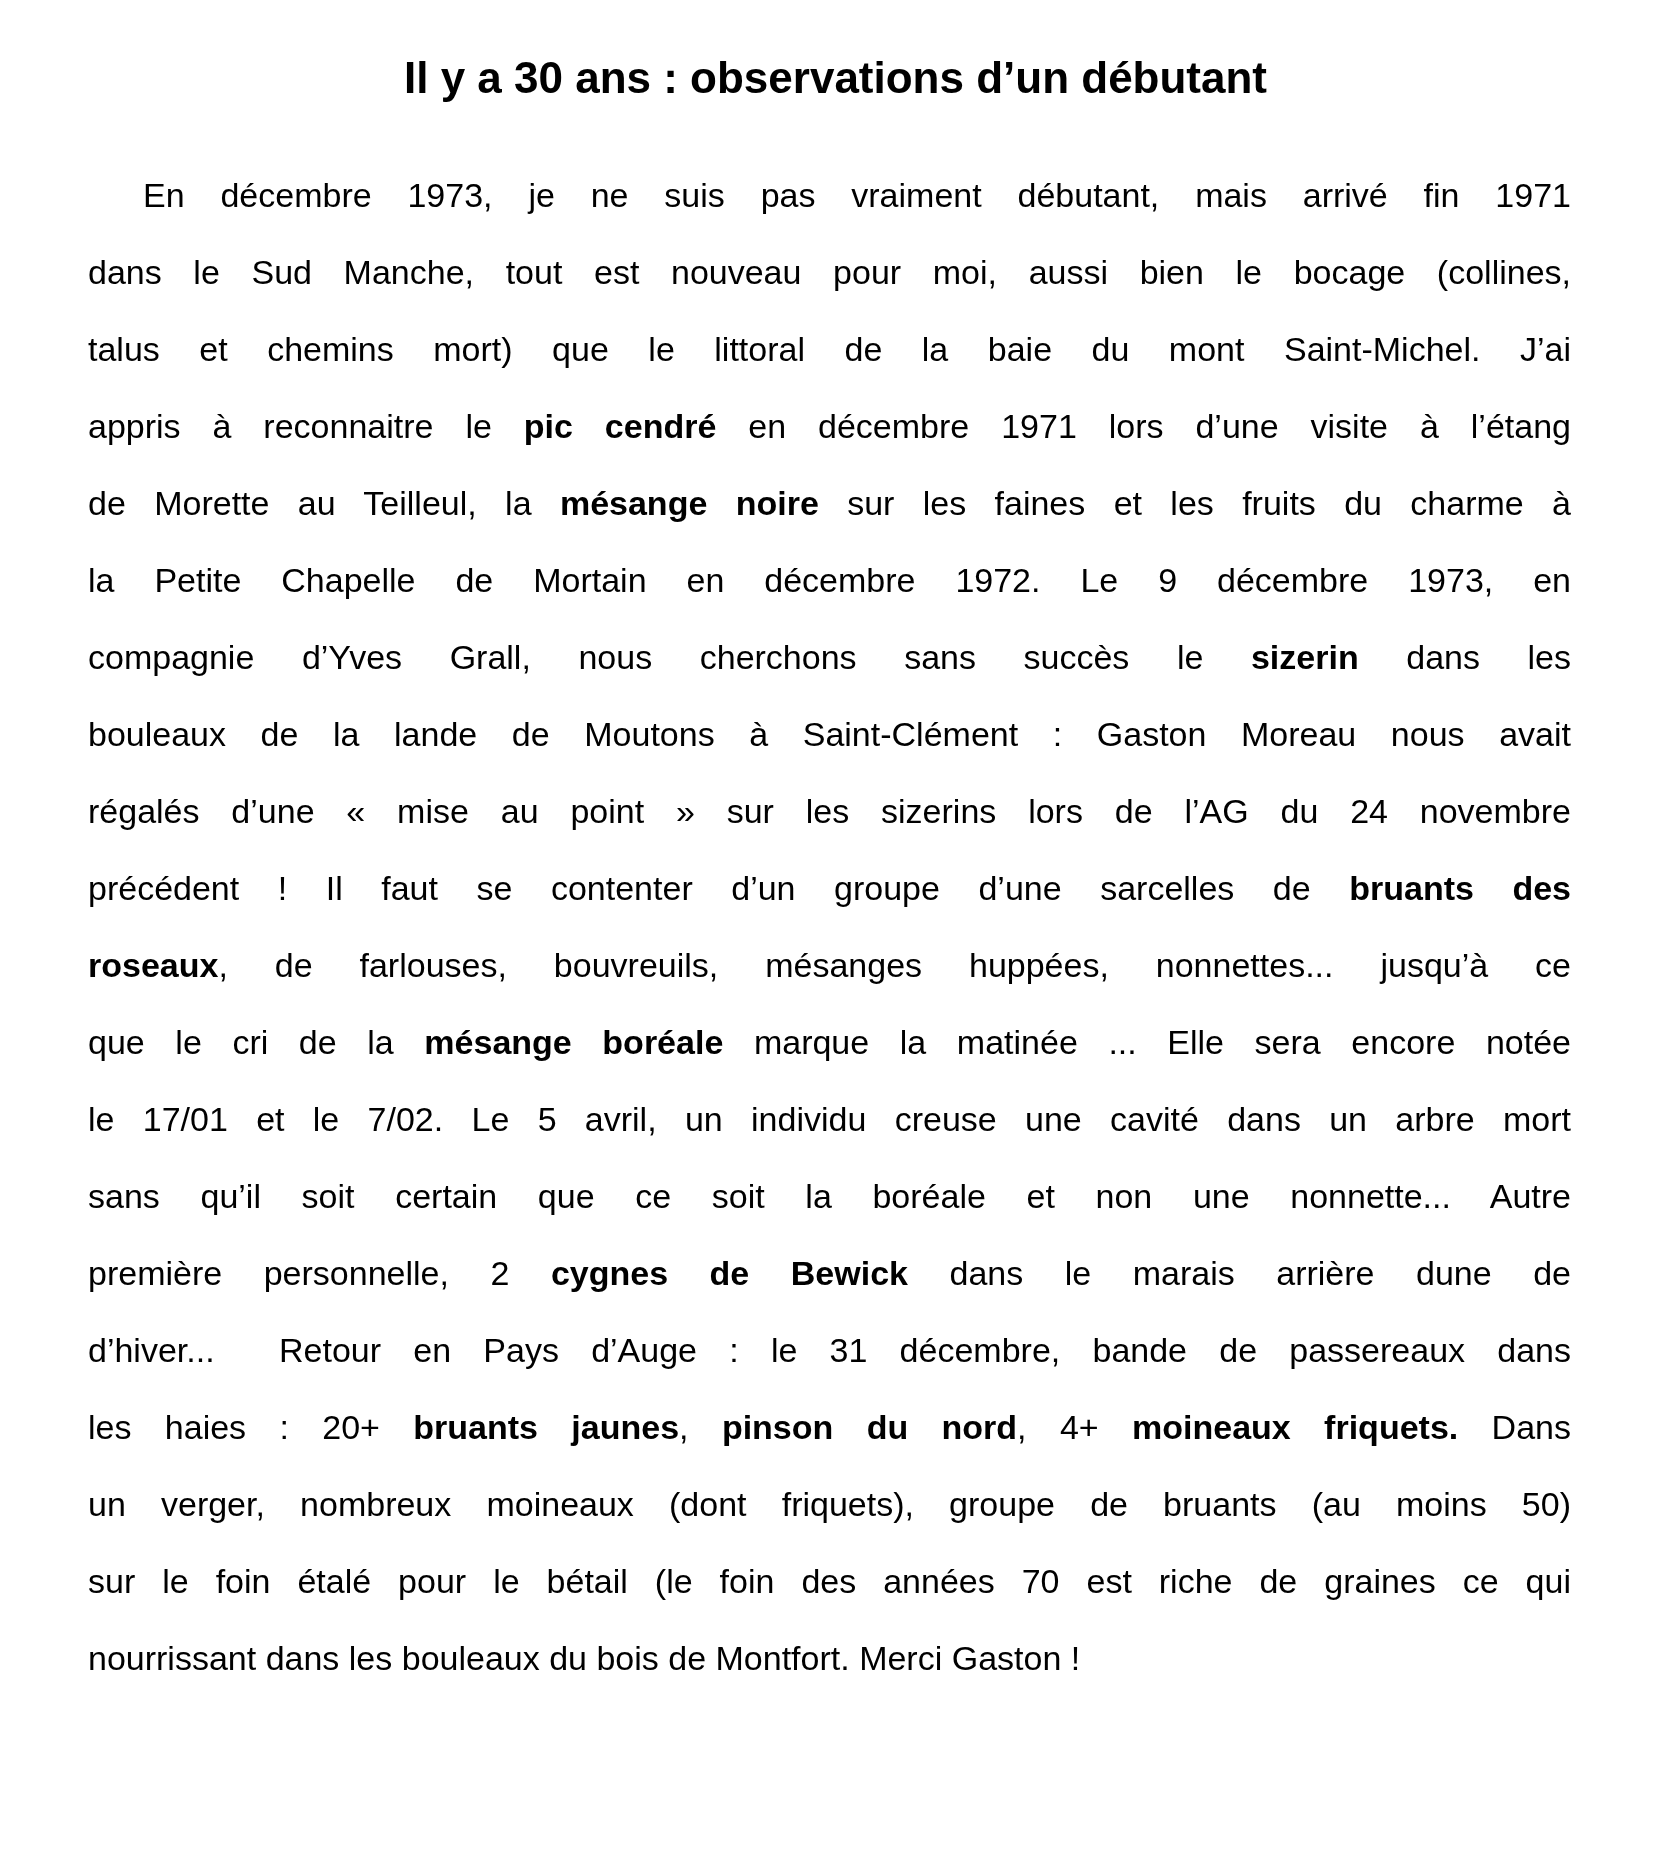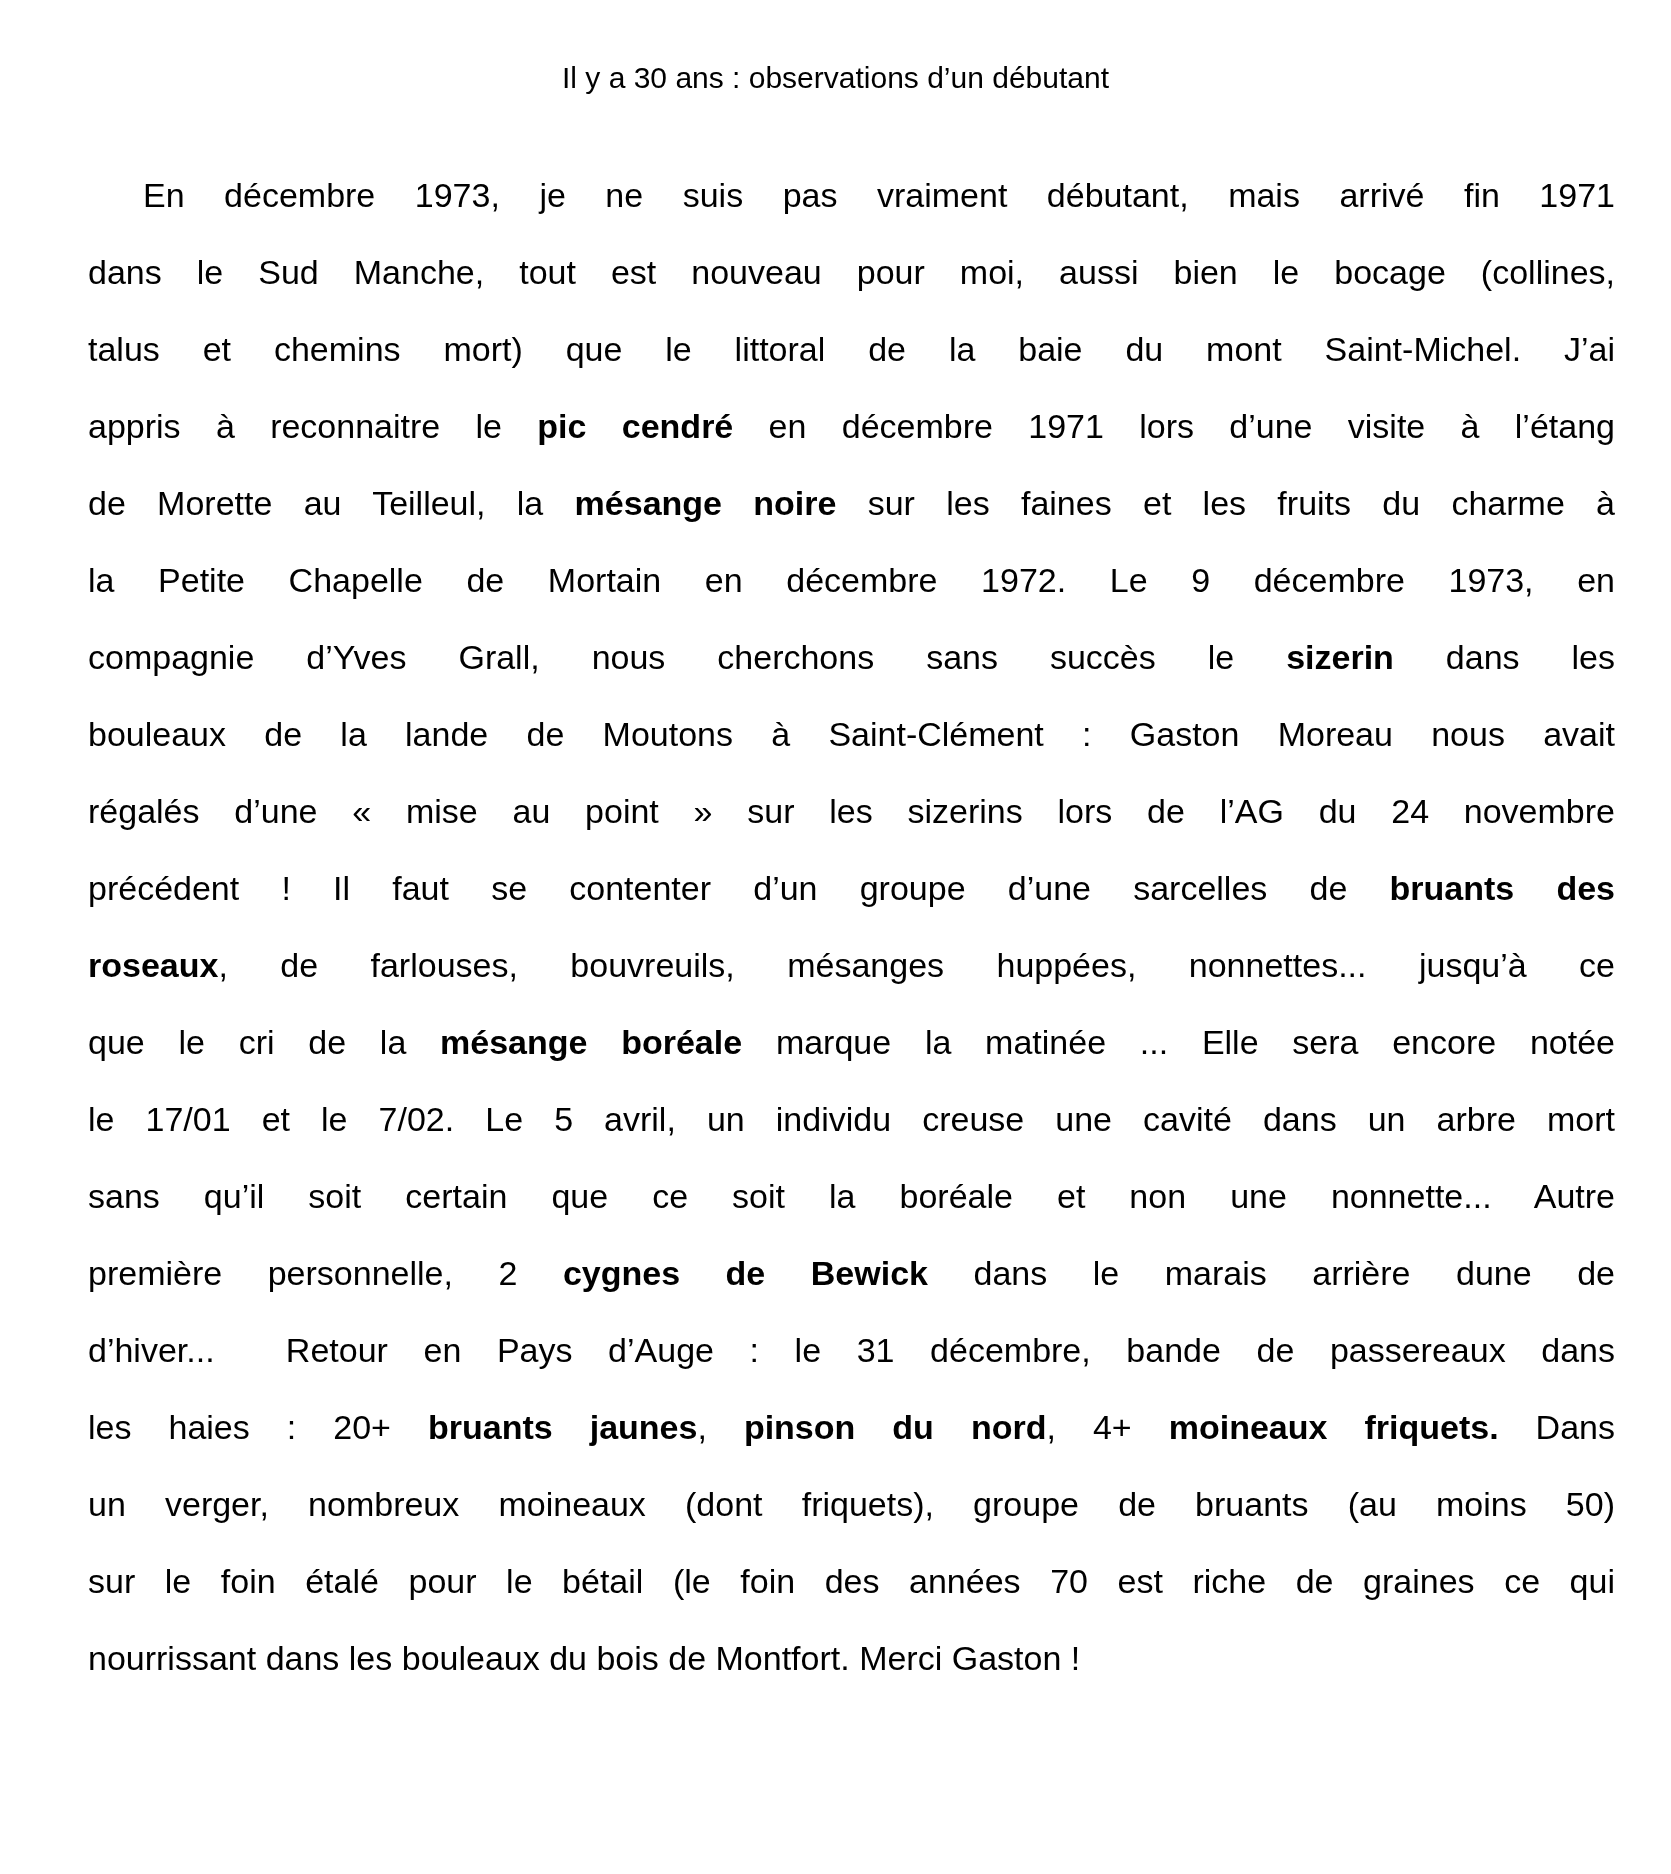--- a/index.html
+++ b/index.html
@@ -13,30 +13,30 @@
     height: 1874px;
     background: #ffffff;
     color: #000000;
     font-family: "Liberation Sans", sans-serif;
     overflow: hidden;
     box-sizing: border-box;
   }
   .doc-title {
     margin: 0;
     padding-top: 57px;
-    font-size: 30px;
-    font-weight: 400;
+    font-size: 44px;
+    font-weight: 700;
     line-height: 41px;
     text-align: center;
     letter-spacing: 0;
   }
   .paragraph {
     margin-top: 59px;
     padding-left: 88px;
-    padding-right: 56px;
+    padding-right: 100px;
   }
   .text-line {
     font-size: 34px;
     line-height: 77px;
     height: 77px;
     text-align: justify;
     text-align-last: justify;
     -moz-text-align-last: justify;
     white-space: pre-wrap;
     overflow: hidden;

